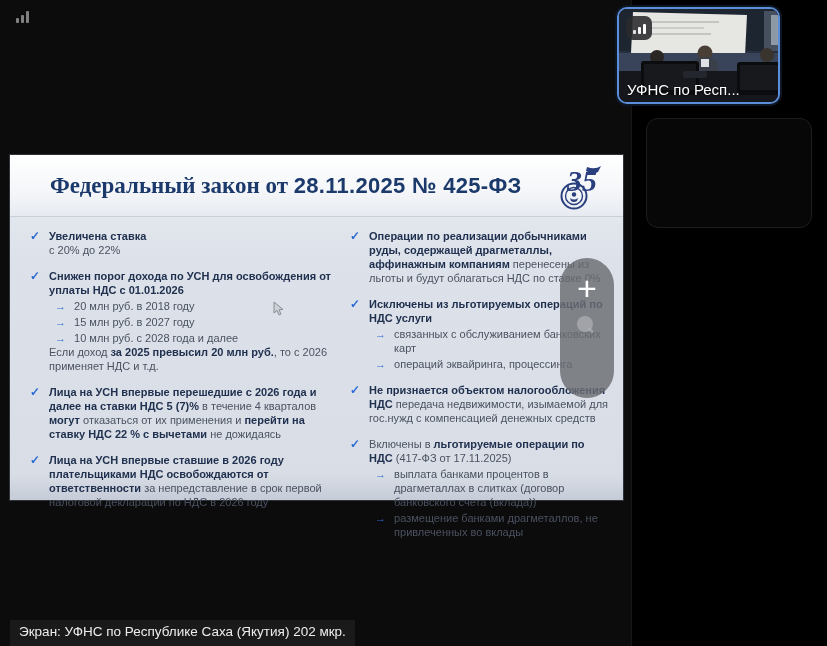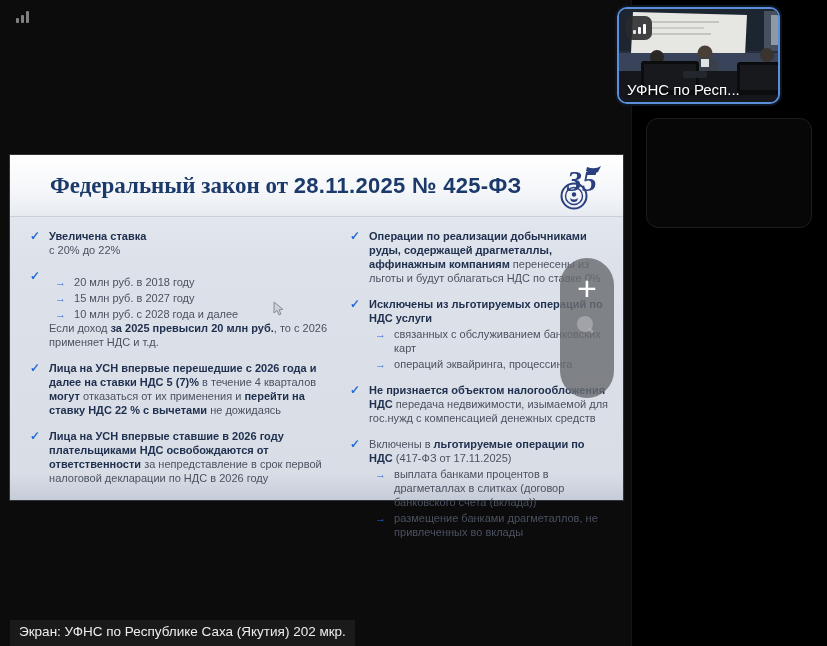--- a/index.html
+++ b/index.html
@@ -116,20 +116,21 @@
             <div class="bullet">
               <span class="check">✓</span>
               <div class="btext">
                 <div class="ptext"><span class="b">Увеличена ставка
 </span><span>с 20% до 22%</span></div>
               </div>
             </div>
             <div class="bullet">
               <span class="check">✓</span>
               <div class="btext">
+                <div class="ptext"><span class="b">Снижен порог дохода по УСН для освобождения от уплаты НДС с 01.01.2026</span></div>
                 <div class="arrow-line">
                   <span class="arrow">→</span>
                   <div class="atext"><span>20 млн руб. в 2018 году</span></div>
                 </div>
                 <div class="arrow-line">
                   <span class="arrow">→</span>
                   <div class="atext"><span>15 млн руб. в 2027 году</span></div>
                 </div>
                 <div class="arrow-line">
                   <span class="arrow">→</span>

